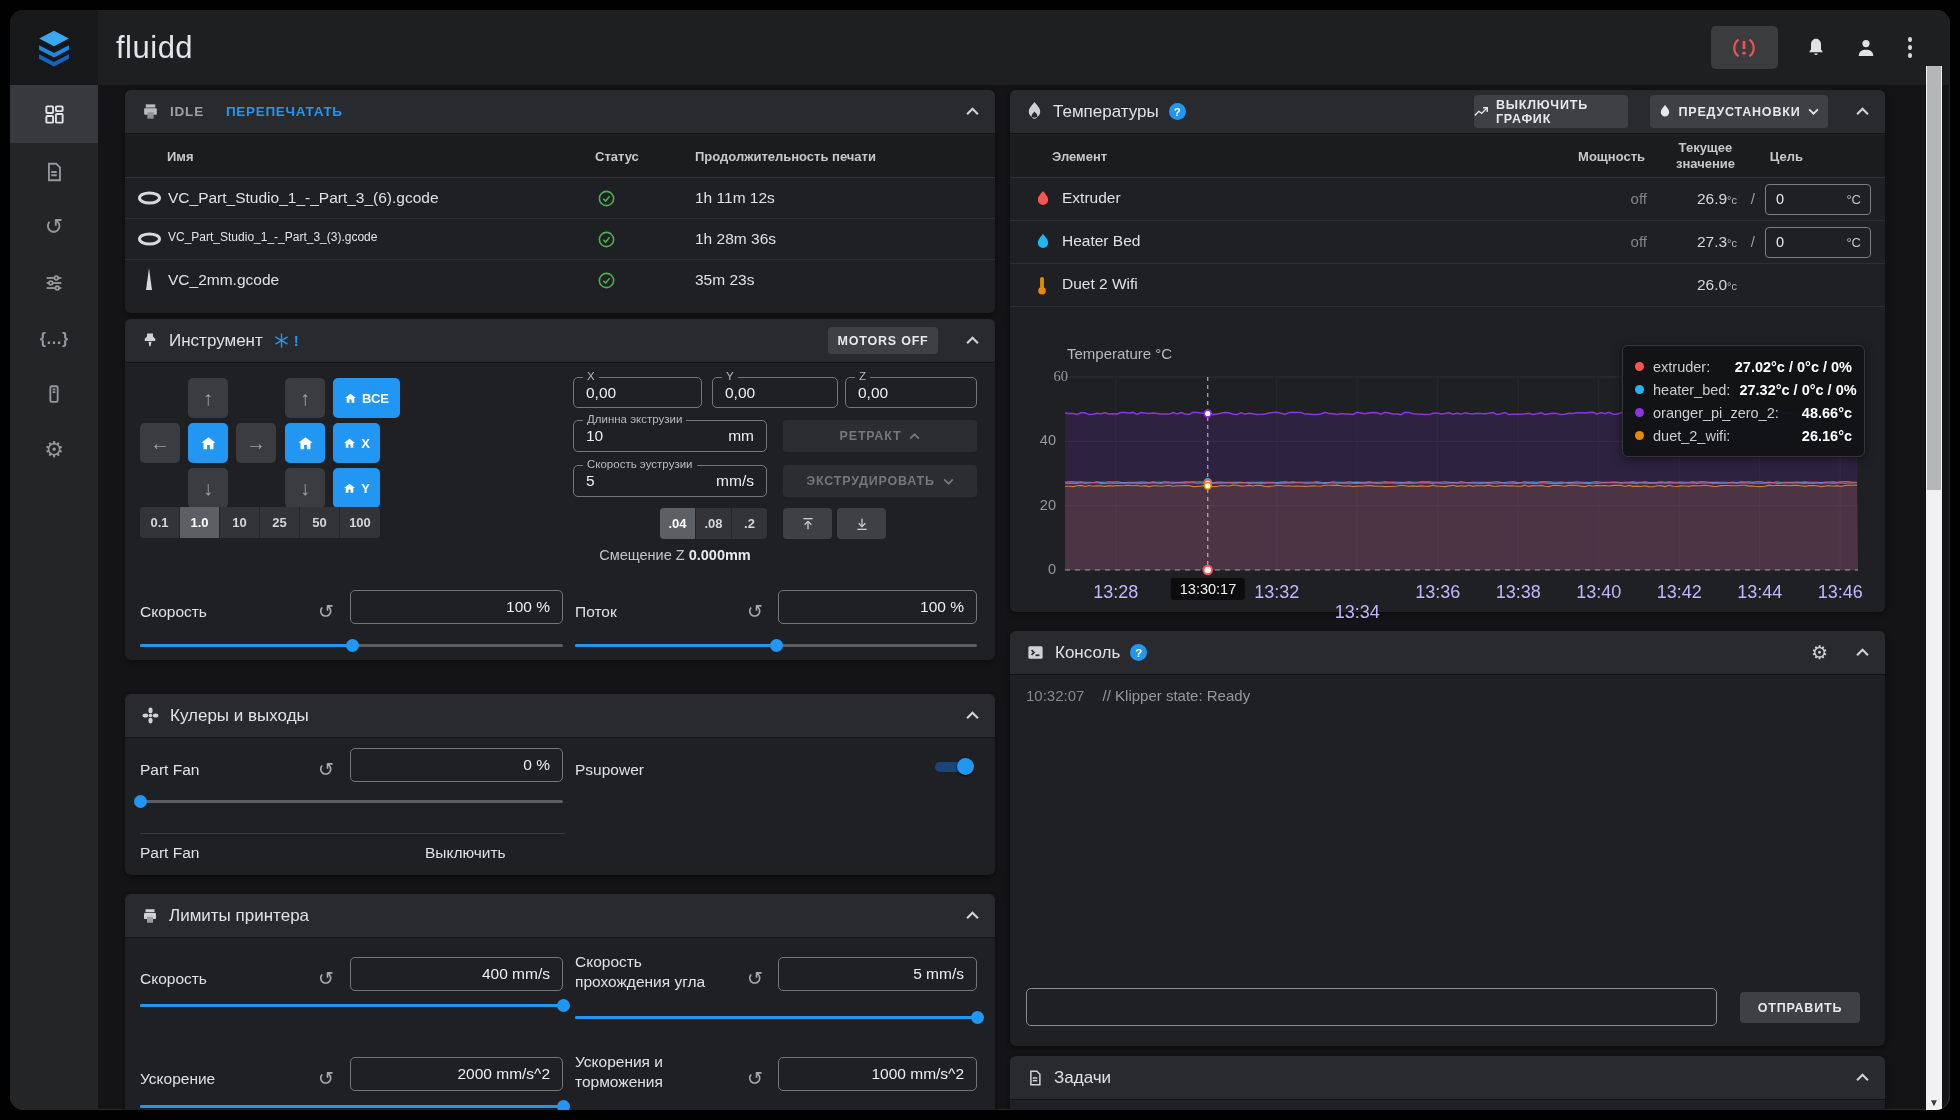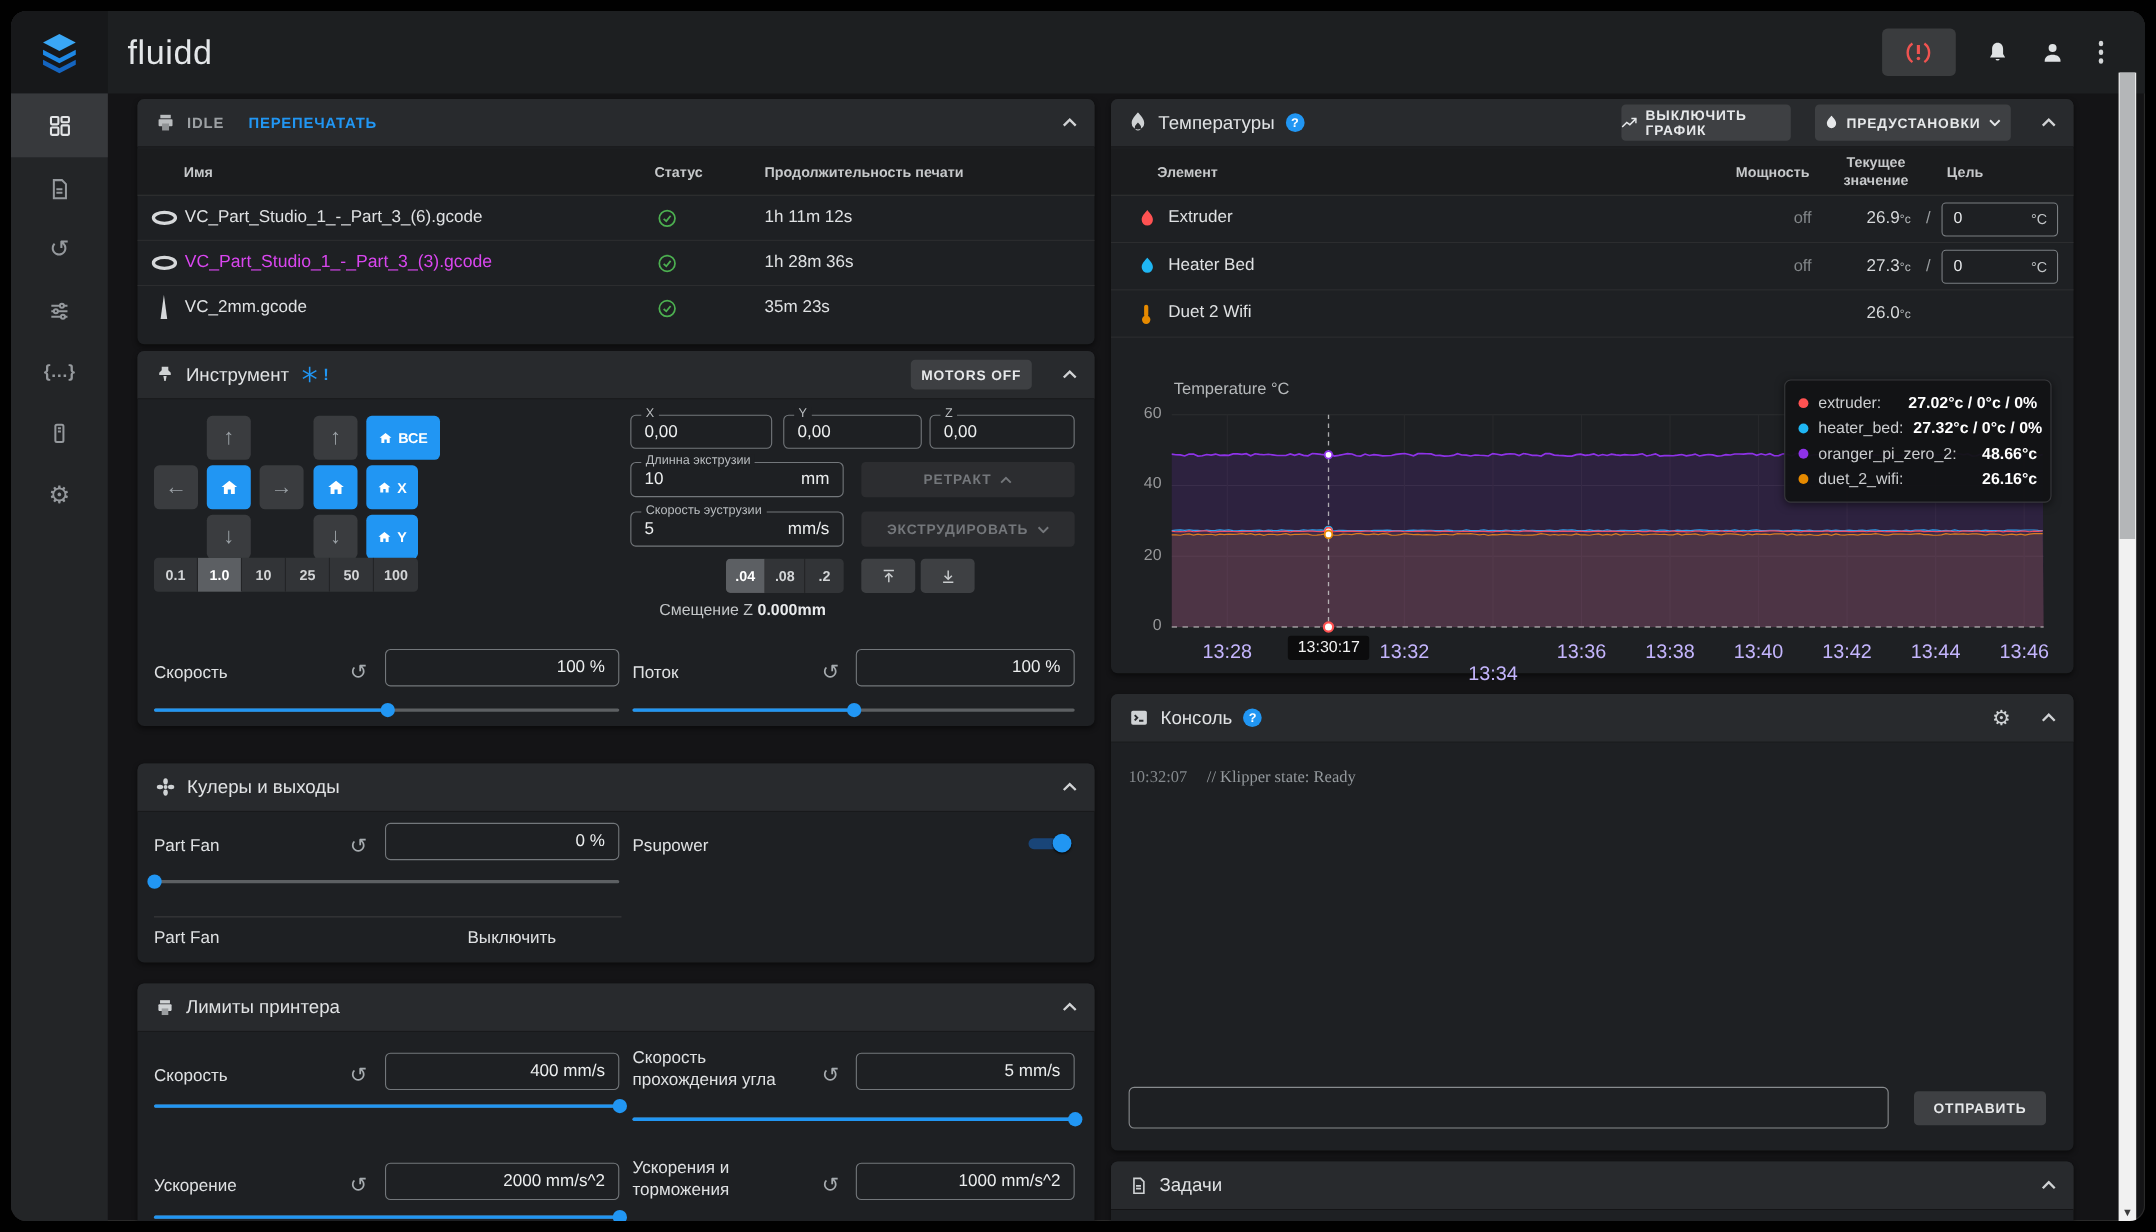--- a/index.html
+++ b/index.html
@@ -83,21 +83,21 @@
   .xlab{position:absolute;top:0;transform:translateX(-50%);font-size:18px;color:#c4b5fd;white-space:nowrap;}
   .xcross{position:absolute;transform:translateX(-50%);background:#0c0c0d;border-radius:3px;color:#f2f2f2;
     font-size:14.5px;padding:3px 9px;white-space:nowrap;}
   .legend{position:absolute;background:rgba(18,19,21,.96);border:1px solid #36373a;border-radius:6px;
     padding:9px 12px;box-shadow:0 2px 8px rgba(0,0,0,.5);}
   .lg-row{display:flex;align-items:center;height:23px;gap:9px;font-size:14.5px;}
   .lg-row .dot{width:9px;height:9px;border-radius:50%;flex:0 0 auto;}
   .lg-row .n{color:#cbcdcf;}
   .lg-row .v{margin-left:auto;color:#fff;font-weight:bold;white-space:nowrap;}
   
-  .conline{position:absolute;left:16px;top:56px;font-family:Liberation Serif, serif;font-size:15px;color:#94999d;margin-top:12px;}
+  .conline{position:absolute;left:16px;top:56px;font-family:Liberation Sans, sans-serif;font-size:15px;color:#94999d;}
   .conline .tm{margin-right:14px;color:#84898d;}
   .coninput{position:absolute;border:1px solid #888b8e;border-radius:5px;}
   .icon-btn{color:#cfd2d4}
   svg{display:block}
   .lab2{font-size:15.5px;color:#dfe1e3;line-height:1.3}
 </style>
 </head>
 <body>
 
 <div class="window">
@@ -213,21 +213,21 @@
       <svg style="position:absolute;left:472px;top:11px" width="19" height="19" viewBox="0 0 24 24" fill="none" stroke="#4caf50" stroke-width="2">
         <circle cx="12" cy="12" r="9"></circle>
           <polyline points="8,12.5 11,15.2 16,9"></polyline>
         </svg>
       <span style="position:absolute;left:570px;top:11px;font-size:15.5px;color:#dfe1e3">1h 11m 12s</span>
     </div>
     <div class="rowline" style="position:absolute;left:0;right:0;top:129px;height:41px">
       <svg style="position:absolute;left:12px;top:10px" width="25" height="20" viewBox="0 0 25 20">
         <ellipse cx="12.5" cy="10" rx="10" ry="5" fill="none" stroke="#d6d8da" stroke-width="3"></ellipse>
         </svg>
-      <span style="position:absolute;left:43px;top:11px;font-size:16px;color:#d946ef">VC_Part_Studio_1_-_Part_3_(3).gcode</span>
+      <span style="position:absolute;left:43px;top:11px;font-size:12px;color:#e5e5e5">VC_Part_Studio_1_-_Part_3_(3).gcode</span>
       <svg style="position:absolute;left:472px;top:11px" width="19" height="19" viewBox="0 0 24 24" fill="none" stroke="#4caf50" stroke-width="2">
         <circle cx="12" cy="12" r="9"></circle>
           <polyline points="8,12.5 11,15.2 16,9"></polyline>
         </svg>
       <span style="position:absolute;left:570px;top:11px;font-size:15.5px;color:#dfe1e3">1h 28m 36s</span>
     </div>
     <div class="rowline" style="position:absolute;left:0;right:0;top:170px;height:41px;border-bottom:none">
       <svg style="position:absolute;left:16px;top:8px" width="16" height="26" viewBox="0 0 16 26">
         <path d="M8 0 L11 22 L5 22 Z" fill="#d6d8da"></path>
         </svg>
@@ -630,21 +630,21 @@
       <div class="lg-row">
         <span class="dot" style="background:#e68a00"></span>
         <span class="n">duet_2_wifi:</span>
         <span class="v">26.16°c</span>
       </div>
     </div>
   <div id="ylabels" style="position: absolute; left: 0px; top: 0px; width: 875px; height: 522px; pointer-events: none;">
         <span class="ylab" style="left: 8px; top: 471px;">0</span>
         <span class="ylab" style="left: 8px; top: 406.667px;">20</span>
         <span class="ylab" style="left: 8px; top: 342.333px; text-align: right;">40</span>
-        <span class="ylab" style="left: 8px; top: 278px;">60</span>
+        <span class="ylab" style="left: 20px; top: 278px; font-family: Liberation Serif, serif;">60</span>
       </div>
     </div>
 
   <div class="card" style="left:1000px;top:621px;width:875px;height:415px">
     <div class="card-h">
       <svg width="19" height="19" viewBox="0 0 24 24" fill="none" stroke="#cfd2d4" stroke-width="2">
         <rect x="3" y="4" width="18" height="16" rx="2" fill="#cfd2d4" stroke="none"></rect>
         <polyline points="7,9 10,12 7,15" stroke="#282a2d" stroke-width="2.2" fill="none"></polyline>
           <line x1="12" y1="15.5" x2="17" y2="15.5" stroke="#282a2d" stroke-width="2.2"></line>
         </svg>

